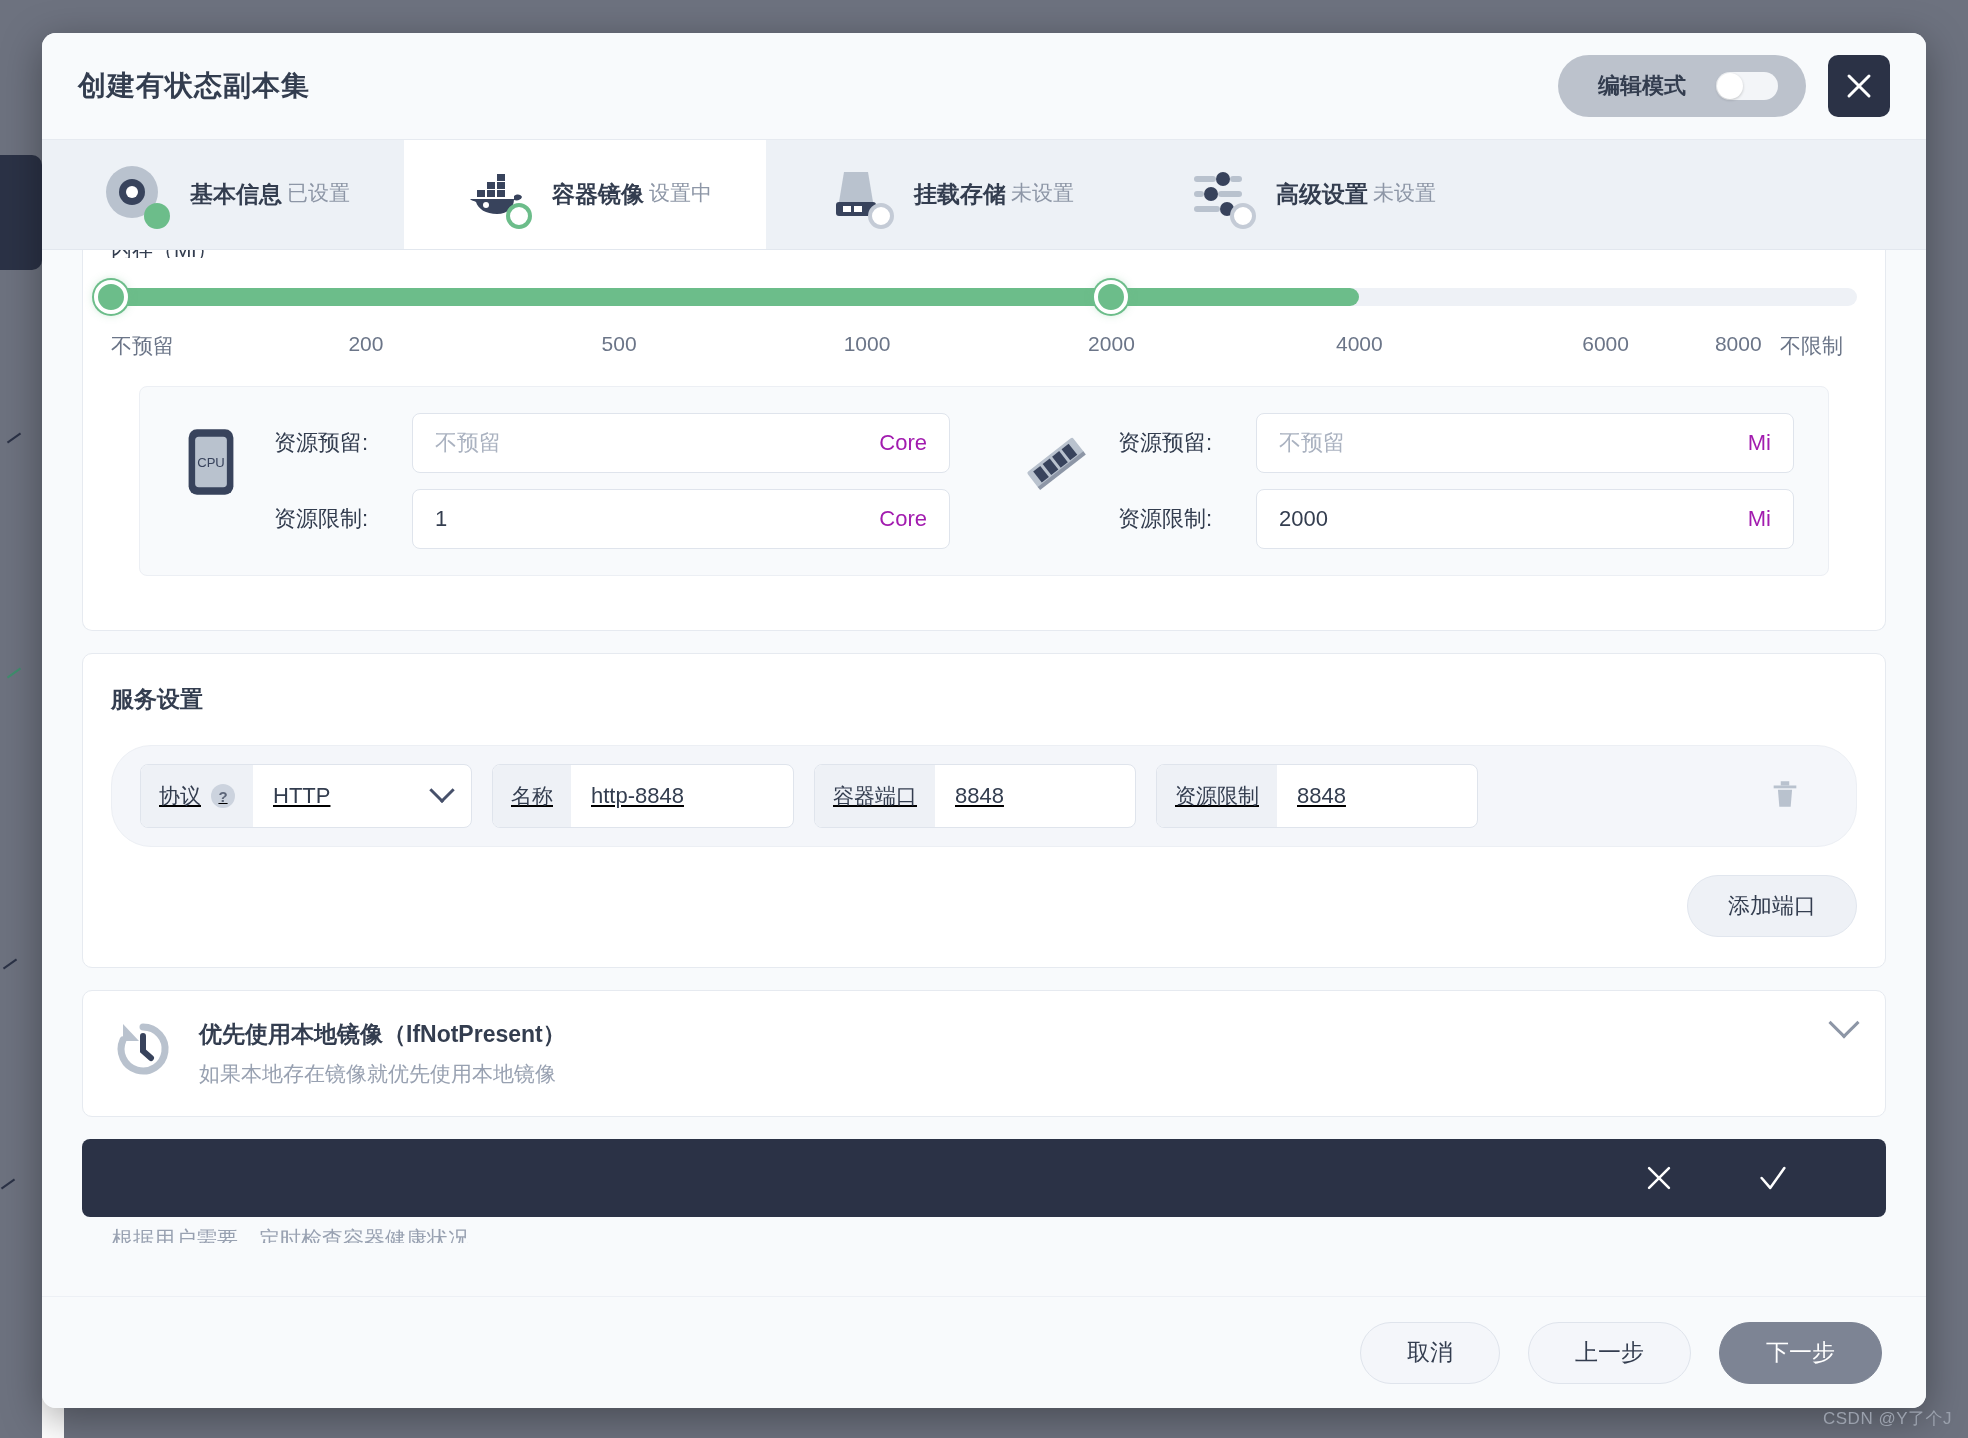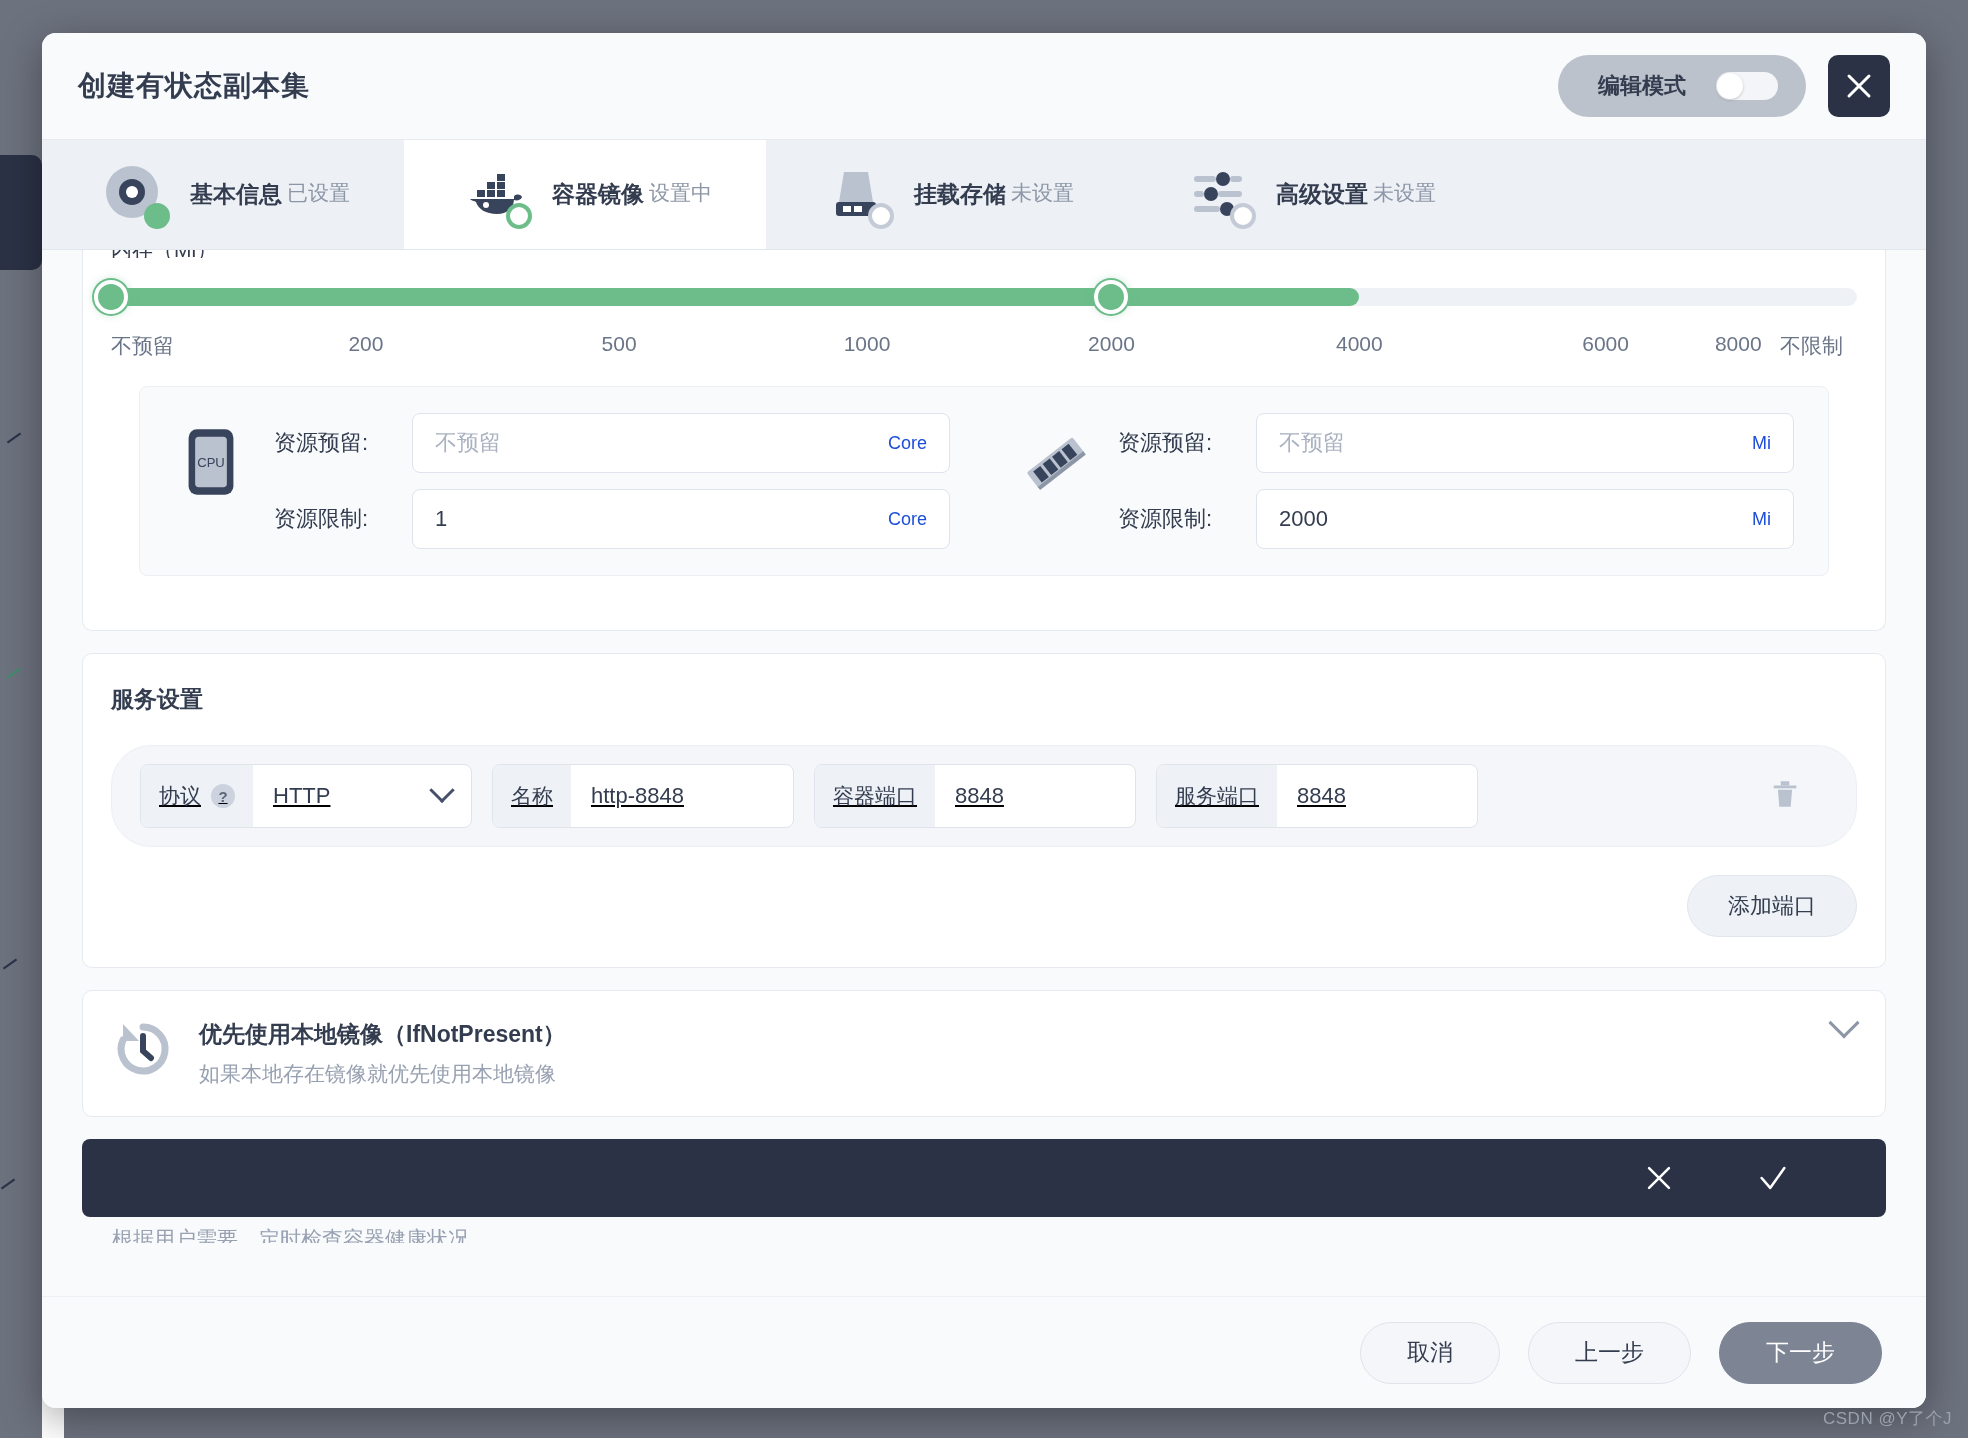--- a/index.html
+++ b/index.html
@@ -119,21 +119,21 @@
   .res-fields { flex: 1; display: flex; flex-direction: column; gap: 16px; }
   .res-row { display: flex; align-items: center; gap: 18px; }
   .res-label { font-size: 22px; color: #333d4f; width: 120px; flex: 0 0 120px; }
   .res-input {
     flex: 1; height: 60px; background: #ffffff; border: 1px solid #dfe4ec;
     border-radius: 8px; display: flex; align-items: center; padding: 0 22px;
     justify-content: space-between;
   }
   .res-value { font-size: 22px; color: #333d4f; }
   .res-value.placeholder { color: #aab2c0; }
-  .res-unit { font-size: 18px; color: #1d4ed8; }
+  .res-unit { font-size: 22px; color: #a21caf; }
 
   
   .svc-card { padding: 30px 28px 30px 28px; }
   .svc-title { font-size: 23px; font-weight: 700; color: #333d4f; }
   .svc-sub { font-size: 21px; color: #98a1b1; margin-top: 12px; }
   .port-row {
     margin-top: 30px; background: #f4f6fa; border: 1px solid #eceff4;
     border-radius: 40px; display: flex; align-items: center; gap: 20px;
     padding: 18px 28px;
   }
@@ -417,21 +417,21 @@
         </div>
 
         <div class="field-group">
           <div class="field-key">容器端口</div>
           <div class="field-val" style="width:200px">
             <span>8848</span>
           </div>
         </div>
 
         <div class="field-group">
-          <div class="field-key">服务端口</div>
+          <div class="field-key">资源限制</div>
           <div class="field-val" style="width:200px">
             <span>8848</span>
           </div>
         </div>
 
         <div class="trash">
           <svg viewBox="0 0 24 24" width="34" height="34">
             <path d="M4 6h16v2H4z" fill="#b9c2ce"></path>
             <path d="M9 3h6v3H9z" fill="#b9c2ce"></path>
             <path d="M7 9h10l-1 12H8z" fill="#b9c2ce"></path>

